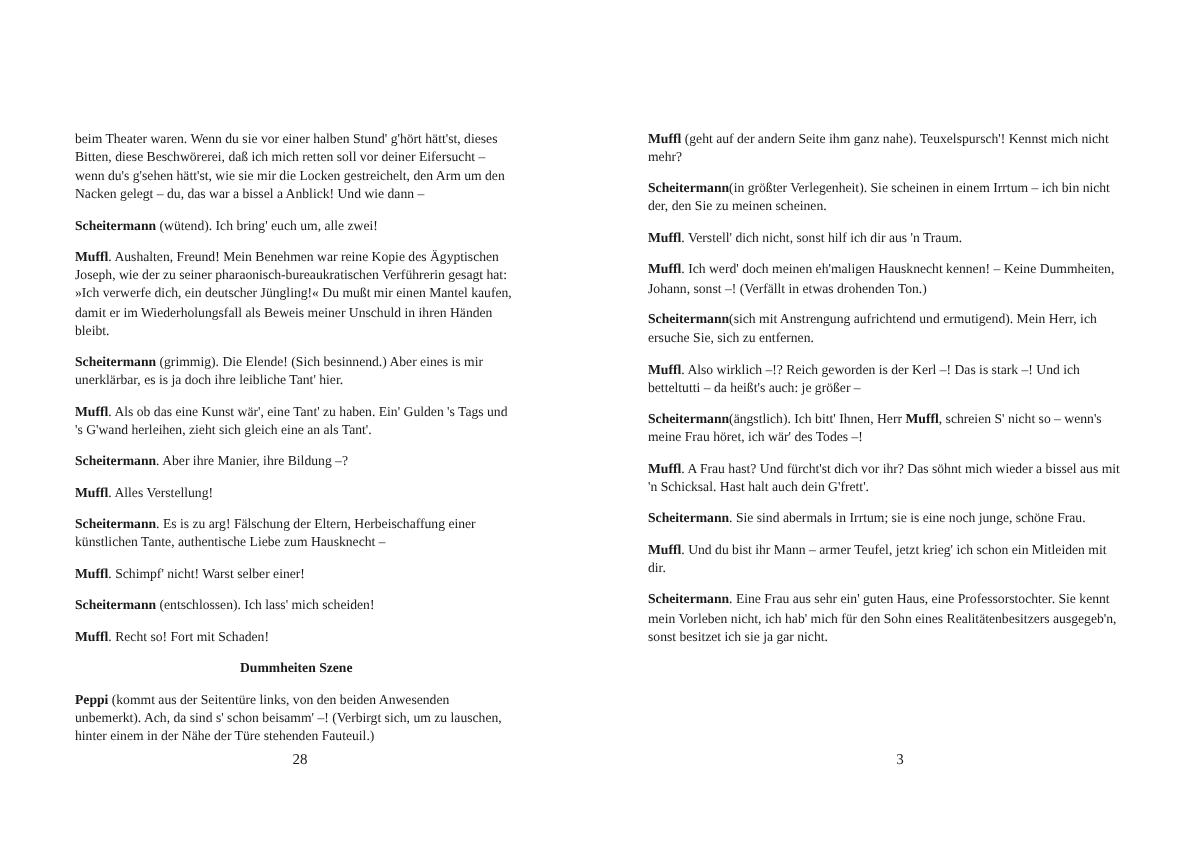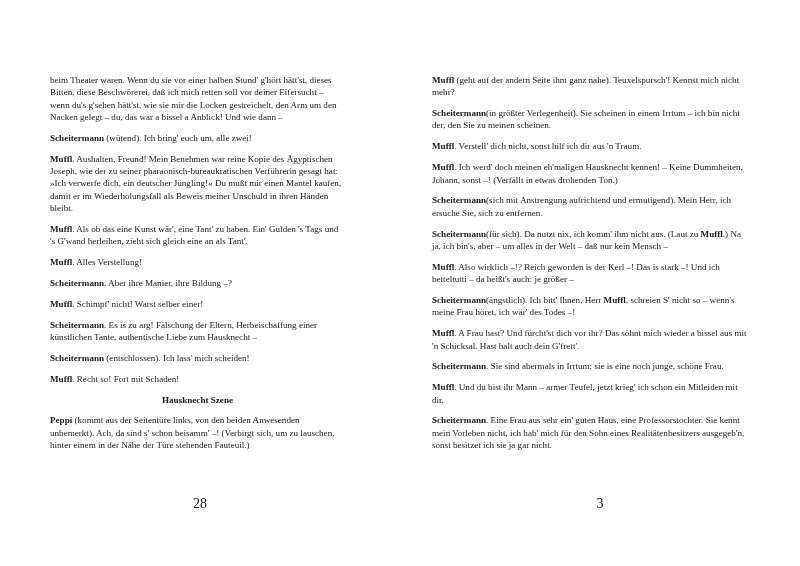--- a/index.html
+++ b/index.html
@@ -11,21 +11,21 @@
     position: relative;
     width: 800px;
     height: 566px;
     background: #ffffff;
     font-family: "Liberation Serif", "DejaVu Serif", serif;
     overflow: hidden;
     box-sizing: border-box;
   }
   .page {
     position: absolute;
-    top: 0;
+    top: 12px;
     height: 500px;
     box-sizing: border-box;
     padding-top: 74px;
     padding-bottom: 30px;
   }
   .page-left {
     left: 0;
     width: 400px;
     padding-left: 50px;
     padding-right: 55px;
@@ -68,21 +68,21 @@
     font-size: 9.1px;
     line-height: 12.3px;
     color: #1a1a1a;
   }
   .scene-cast .speaker {
     font-weight: bold;
   }
   .folio {
     position: absolute;
     bottom: 54px;
-    font-size: 14px;
+    font-size: 10px;
     color: #1a1a1a;
     width: 100%;
     left: 0;
     text-align: center;
     font-family: Liberation Serif, serif;
   }
   .folio-left {
     left: 0;
     width: 400px;
     text-align: center;
@@ -97,40 +97,40 @@
 </head>
 <body>
 
 <div class="page-spread">
 
   <div class="page page-left">
     <div class="col-body" id="left-col">
         <p class="speech">beim Theater waren. Wenn du sie vor einer halben Stund' g'hört hätt'st, dieses Bitten, diese Beschwörerei, daß ich mich retten soll vor deiner Eifersucht – wenn du's g'sehen hätt'st, wie sie mir die Locken gestreichelt, den Arm um den Nacken gelegt – du, das war a bissel a Anblick! Und wie dann –</p>
         <p class="speech"><span class="speaker">Scheitermann</span> (wütend). Ich bring' euch um, alle zwei!</p>
         <p class="speech"><span class="speaker">Muffl</span>. Aushalten, Freund! Mein Benehmen war reine Kopie des Ägyptischen Joseph, wie der zu seiner pharaonisch-bureaukratischen Verführerin gesagt hat: »Ich verwerfe dich, ein deutscher Jüngling!« Du mußt mir einen Mantel kaufen, damit er im Wiederholungsfall als Beweis meiner Unschuld in ihren Händen bleibt.</p>
+        <p class="speech"><span class="speaker">Scheitermann</span> (grimmig). Die Elende! (Sich besinnend.) Aber eines is mir unerklärbar, es is ja doch ihre leibliche Tant' hier.</p>
         <p class="speech"><span class="speaker">Muffl</span>. Als ob das eine Kunst wär', eine Tant' zu haben. Ein' Gulden 's Tags und 's G'wand herleihen, zieht sich gleich eine an als Tant'.</p>
+        <p class="speech"><span class="speaker">Scheitermann</span>. Aber ihre Manier, ihre Bildung –?</p>
         <p class="speech"><span class="speaker">Muffl</span>. Alles Verstellung!</p>
-        <p class="speech"><span class="speaker">Scheitermann</span>. Aber ihre Manier, ihre Bildung –?</p>
+        <p class="speech"><span class="speaker">Scheitermann</span>. Es is zu arg! Fälschung der Eltern, Herbeischaffung einer künstlichen Tante, authentische Liebe zum Hausknecht –</p>
         <p class="speech"><span class="speaker">Muffl</span>. Schimpf' nicht! Warst selber einer!</p>
-        <p class="speech"><span class="speaker">Scheitermann</span>. Es is zu arg! Fälschung der Eltern, Herbeischaffung einer künstlichen Tante, authentische Liebe zum Hausknecht –</p>
         <p class="speech"><span class="speaker">Scheitermann</span> (entschlossen). Ich lass' mich scheiden!</p>
         <p class="speech"><span class="speaker">Muffl</span>. Recht so! Fort mit Schaden!</p>
-        <div class="scene-heading">Hausknecht Szene</div>
+        <div class="scene-heading">Dummheiten Szene</div>
         <p class="speech"><span class="speaker">Peppi</span> (kommt aus der Seitentüre links, von den beiden Anwesenden unbemerkt). Ach, da sind s' schon beisamm' –! (Verbirgt sich, um zu lauschen, hinter einem in der Nähe der Türe stehenden Fauteuil.)</p>
       </div>
   </div>
 
   <div class="page page-right">
     <div class="col-body" id="right-col">
         <p class="speech"><span class="speaker">Muffl</span> (geht auf der andern Seite ihm ganz nahe). Teuxelspursch'! Kennst mich nicht mehr?</p>
         <p class="speech"><span class="speaker">Scheitermann</span>(in größter Verlegenheit). Sie scheinen in einem Irrtum – ich bin nicht der, den Sie zu meinen scheinen.</p>
         <p class="speech"><span class="speaker">Muffl</span>. Verstell' dich nicht, sonst hilf ich dir aus 'n Traum.</p>
         <p class="speech"><span class="speaker">Muffl</span>. Ich werd' doch meinen eh'maligen Hausknecht kennen! – Keine Dummheiten, Johann, sonst –! (Verfällt in etwas drohenden Ton.)</p>
         <p class="speech"><span class="speaker">Scheitermann</span>(sich mit Anstrengung aufrichtend und ermutigend). Mein Herr, ich ersuche Sie, sich zu entfernen.</p>
-        <p class="speech"><span class="speaker">Scheitermann</span>(für sich). Da nutzt nix, ich komm' ihm nicht aus. (Laut zu <span class="speaker">Muffl</span>.) Na ja, ich bin's, aber – um alles in der Welt – daß nur kein Mensch –</p>
         <p class="speech"><span class="speaker">Muffl</span>. Also wirklich –!? Reich geworden is der Kerl –! Das is stark –! Und ich betteltutti – da heißt's auch: je größer –</p>
         <p class="speech"><span class="speaker">Scheitermann</span>(ängstlich). Ich bitt' Ihnen, Herr <span class="speaker">Muffl</span>, schreien S' nicht so – wenn's meine Frau höret, ich wär' des Todes –!</p>
         <p class="speech"><span class="speaker">Muffl</span>. A Frau hast? Und fürcht'st dich vor ihr? Das söhnt mich wieder a bissel aus mit 'n Schicksal. Hast halt auch dein G'frett'.</p>
         <p class="speech"><span class="speaker">Scheitermann</span>. Sie sind abermals in Irrtum; sie is eine noch junge, schöne Frau.</p>
         <p class="speech"><span class="speaker">Muffl</span>. Und du bist ihr Mann – armer Teufel, jetzt krieg' ich schon ein Mitleiden mit dir.</p>
         <p class="speech"><span class="speaker">Scheitermann</span>. Eine Frau aus sehr ein' guten Haus, eine Professorstochter. Sie kennt mein Vorleben nicht, ich hab' mich für den Sohn eines Realitätenbesitzers ausgegeb'n, sonst besitzet ich sie ja gar nicht.</p>
       </div>
   </div>
 
   <div class="folio folio-left">28</div>

